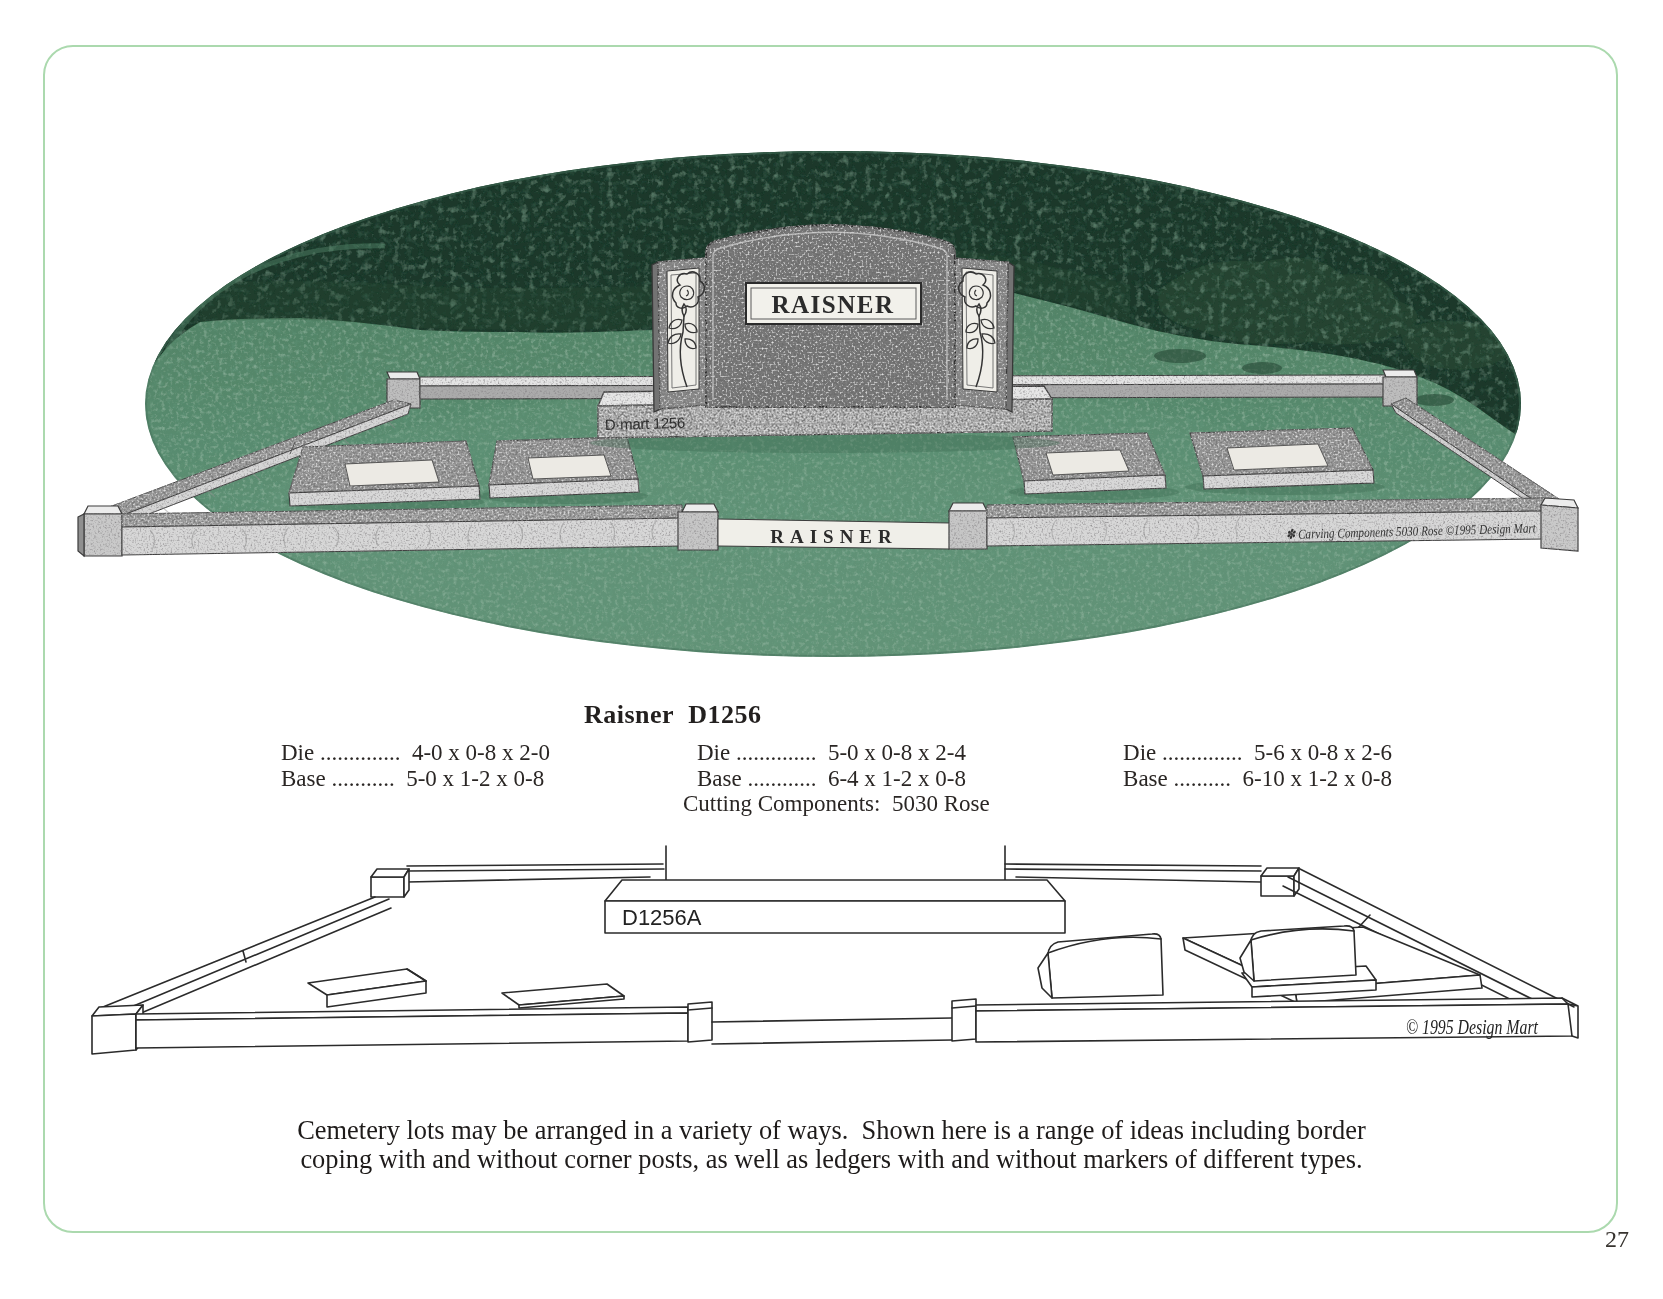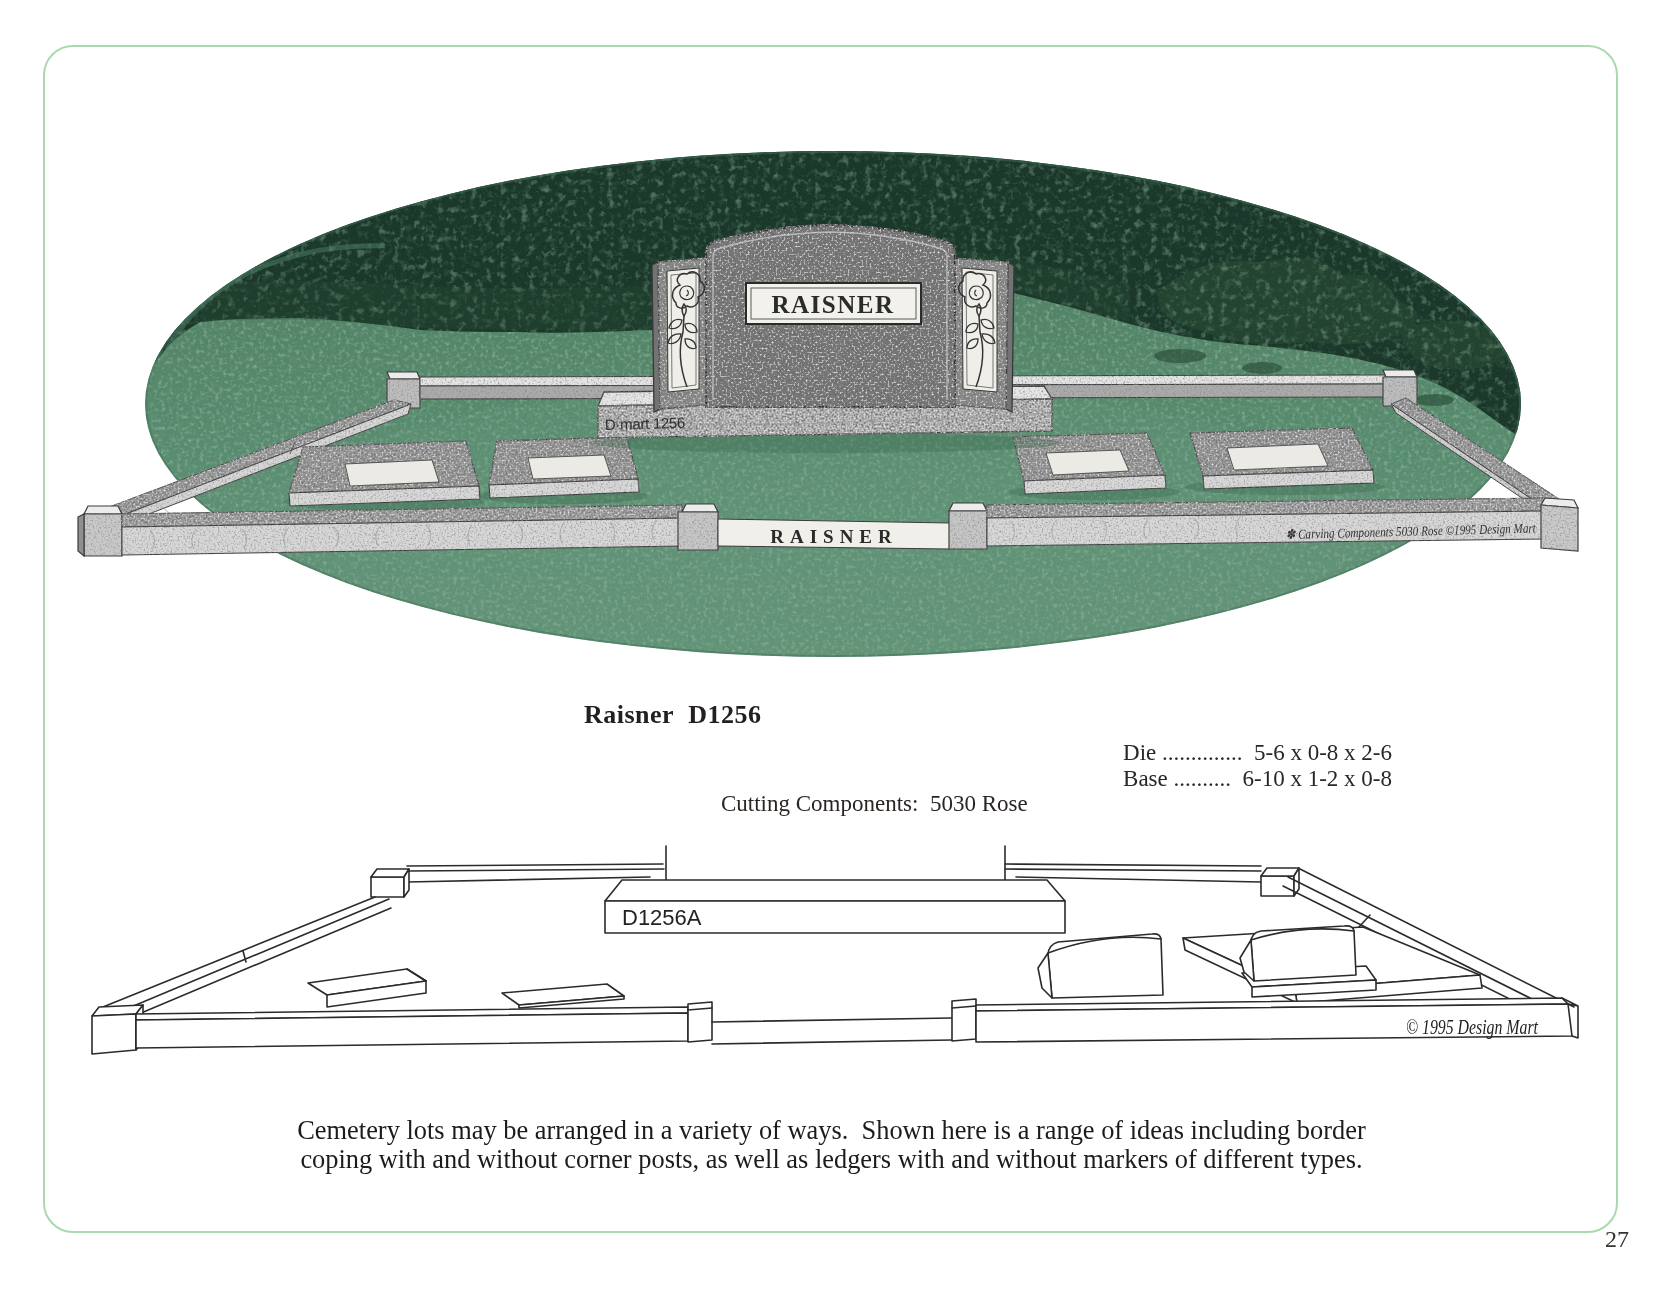--- a/index.html
+++ b/index.html
@@ -366,23 +366,31 @@
       </g>
     </g>
 
     <text x="622" y="925" font-family="Liberation Sans, sans-serif" font-size="22" fill="#222">D1256A</text>
 
     <text x="1406" y="1034" font-size="20" font-style="italic" fill="#222" font-family="Liberation Serif, serif" textLength="132" lengthAdjust="spacingAndGlyphs">© 1995 Design Mart</text>
   </svg>
 
   <div class="abs" style="left:584px;top:700px;width:500px;font-size:26px;font-weight:bold;color:#23201f;letter-spacing:0.5px;">Raisner&nbsp; D1256</div>
 
-
-
-  <div class="abs" style="left:721px;top:791px;width:300px;font-size:23px;color:#2a2624;white-space:nowrap;">Cutting Components:&nbsp; 5030 Rose</div>
+  <div class="abs" style="left:281px;top:740px;width:280px;font-size:23px;color:#2a2624;line-height:26px;white-space:nowrap;">
+    <div>Die&nbsp;..............&nbsp; 4-0 x 0-8 x 2-0</div>
+    <div>Base&nbsp;...........&nbsp; 5-0 x 1-2 x 0-8</div>
+  </div>
+
+  <div class="abs" style="left:697px;top:740px;width:300px;font-size:23px;color:#2a2624;line-height:26px;white-space:nowrap;">
+    <div>Die&nbsp;..............&nbsp; 5-0 x 0-8 x 2-4</div>
+    <div>Base&nbsp;............&nbsp; 6-4 x 1-2 x 0-8</div>
+  </div>
+
+  <div class="abs" style="left:683px;top:791px;width:300px;font-size:23px;color:#2a2624;white-space:nowrap;">Cutting Components:&nbsp; 5030 Rose</div>
 
   <div class="abs" style="left:1112px;top:740px;width:280px;font-size:23px;color:#2a2624;line-height:26px;white-space:nowrap;text-align:right;">
     <div>Die&nbsp;..............&nbsp; 5-6 x 0-8 x 2-6</div>
     <div>Base&nbsp;..........&nbsp; 6-10 x 1-2 x 0-8</div>
   </div>
 
   <div class="abs" style="left:0px;top:1116px;width:1663px;text-align:center;font-size:26.4px;color:#1e1b1a;line-height:29px;white-space:nowrap;">Cemetery lots may be arranged in a variety of ways.&nbsp; Shown here is a range of ideas including border<br>coping with and without corner posts, as well as ledgers with and without markers of different types.</div>
 
   <div class="abs" style="left:1605px;top:1226px;width:60px;font-size:24px;color:#37332f;">27</div>
 </div>

